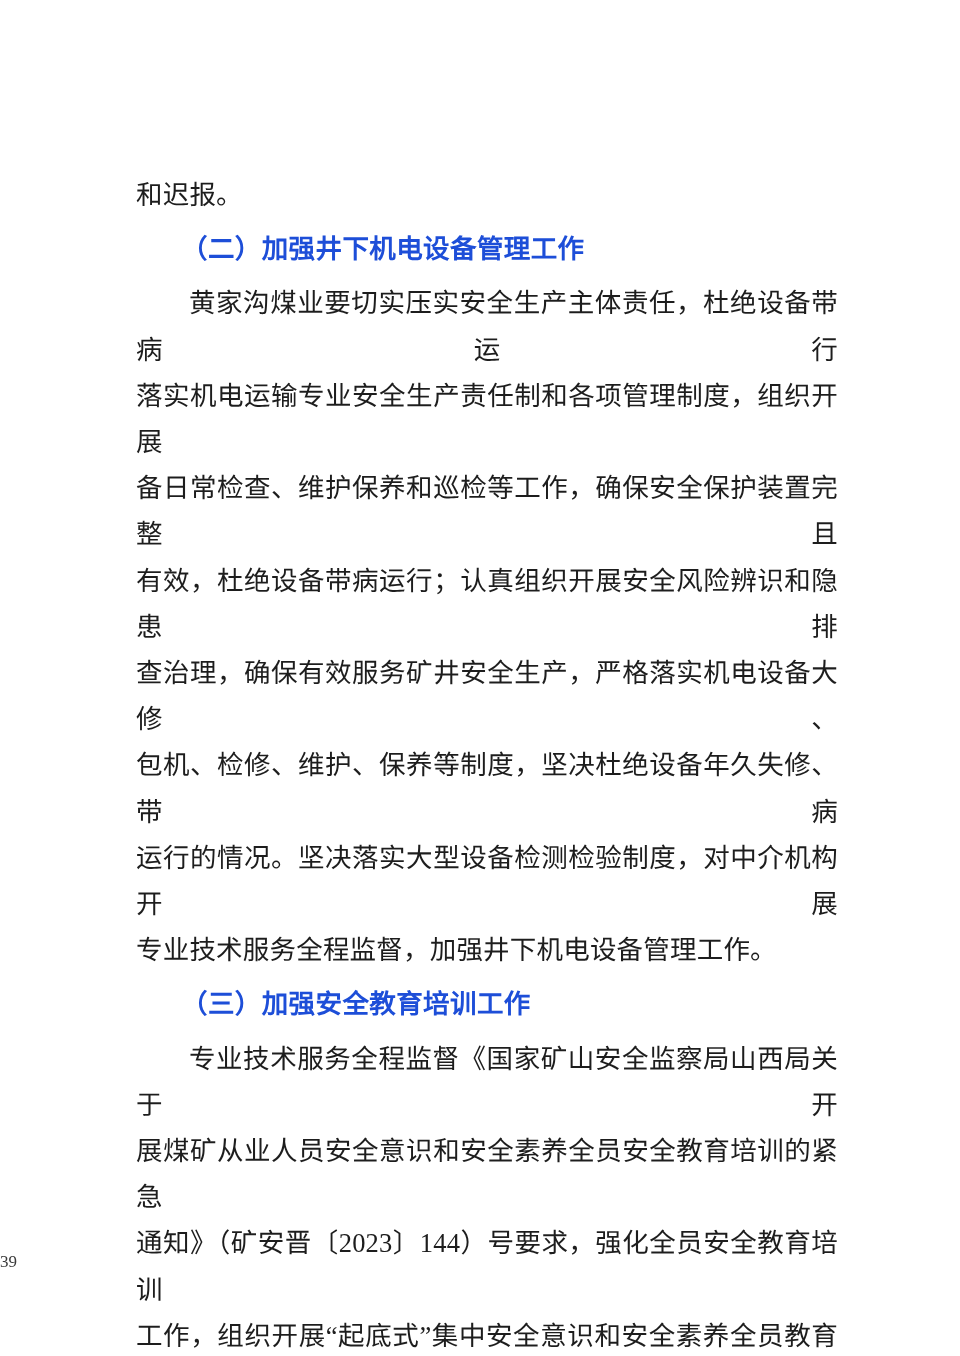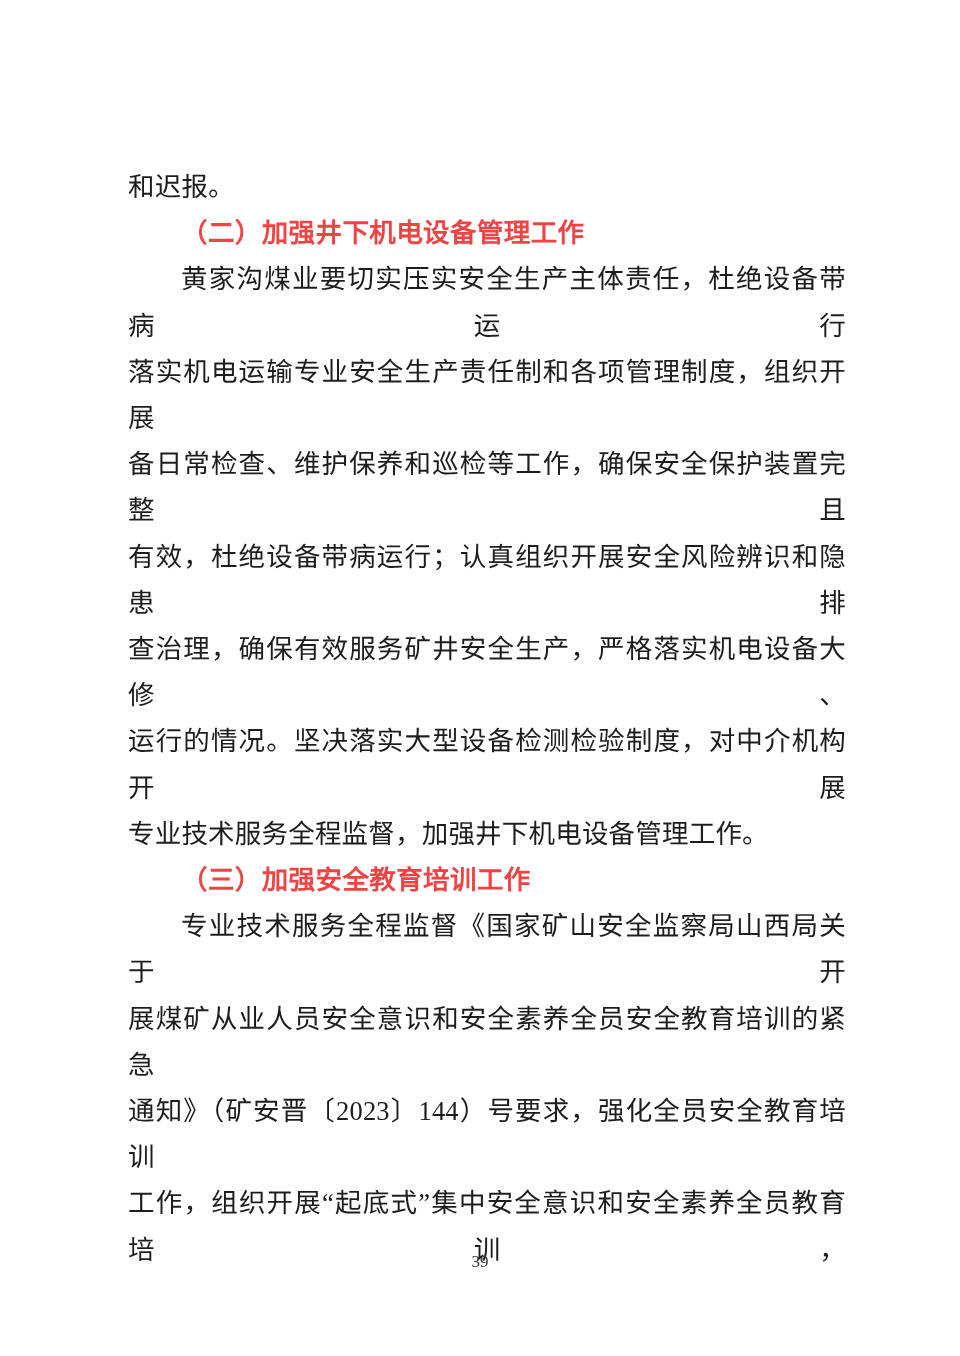--- a/index.html
+++ b/index.html
@@ -27,21 +27,21 @@
 
   .content {
     position: absolute;
     left: 128px;
     top: 164px;
     width: 718px;
   }
 
   
   .para {
-    margin: 0;
+    margin: 8px;
     padding: 0;
   }
 
   .line {
     display: block;
     font-size: 26.5px;
     line-height: 46.2px;
     letter-spacing: 0.2px;
     color: #1d1d1d;
     white-space: pre;
@@ -68,31 +68,31 @@
     text-indent: 53px;
   }
 
   .heading {
     display: block;
     font-size: 26.5px;
     line-height: 46.2px;
     font-weight: bold;
     text-indent: 53px;
     letter-spacing: 0.4px;
-    color: #ef4444;
+    color: #1d4ed8;
     white-space: pre;
     font-family: "Liberation Serif", "DejaVu Serif", serif;
   }
 
   .page-number {
     position: absolute;
     left: 0;
     right: 0;
     top: 1252px;
-    text-align: center;
+    text-align: left;
     font-size: 17px;
     line-height: 20px;
     color: #3a3a3a;
     font-family: "Liberation Serif", "DejaVu Serif", serif;
   }
 </style>
 </head>
 <body>
 
 <div class="page">
@@ -101,20 +101,21 @@
       <div class="para">
         <div class="line last">和迟报。</div>
       </div>
       <div class="heading">（二）加强井下机电设备管理工作</div>
       <div class="para">
         <div class="line justify indent">黄家沟煤业要切实压实安全生产主体责任，杜绝设备带病运行</div>
         <div class="line justify">落实机电运输专业安全生产责任制和各项管理制度，组织开展</div>
         <div class="line justify">备日常检查、维护保养和巡检等工作，确保安全保护装置完整且</div>
         <div class="line justify">有效，杜绝设备带病运行；认真组织开展安全风险辨识和隐患排</div>
         <div class="line justify">查治理，确保有效服务矿井安全生产，严格落实机电设备大修、</div>
+        <div class="line justify">包机、检修、维护、保养等制度，坚决杜绝设备年久失修、带病</div>
         <div class="line justify">运行的情况。坚决落实大型设备检测检验制度，对中介机构开展</div>
         <div class="line last">专业技术服务全程监督，加强井下机电设备管理工作。</div>
       </div>
       <div class="heading">（三）加强安全教育培训工作</div>
       <div class="para">
         <div class="line justify indent">专业技术服务全程监督《国家矿山安全监察局山西局关于开</div>
         <div class="line justify">展煤矿从业人员安全意识和安全素养全员安全教育培训的紧急</div>
         <div class="line justify">通知》（矿安晋〔2023〕144）号要求，强化全员安全教育培训</div>
         <div class="line justify">工作，组织开展“起底式”集中安全意识和安全素养全员教育培训，</div>
       </div>

